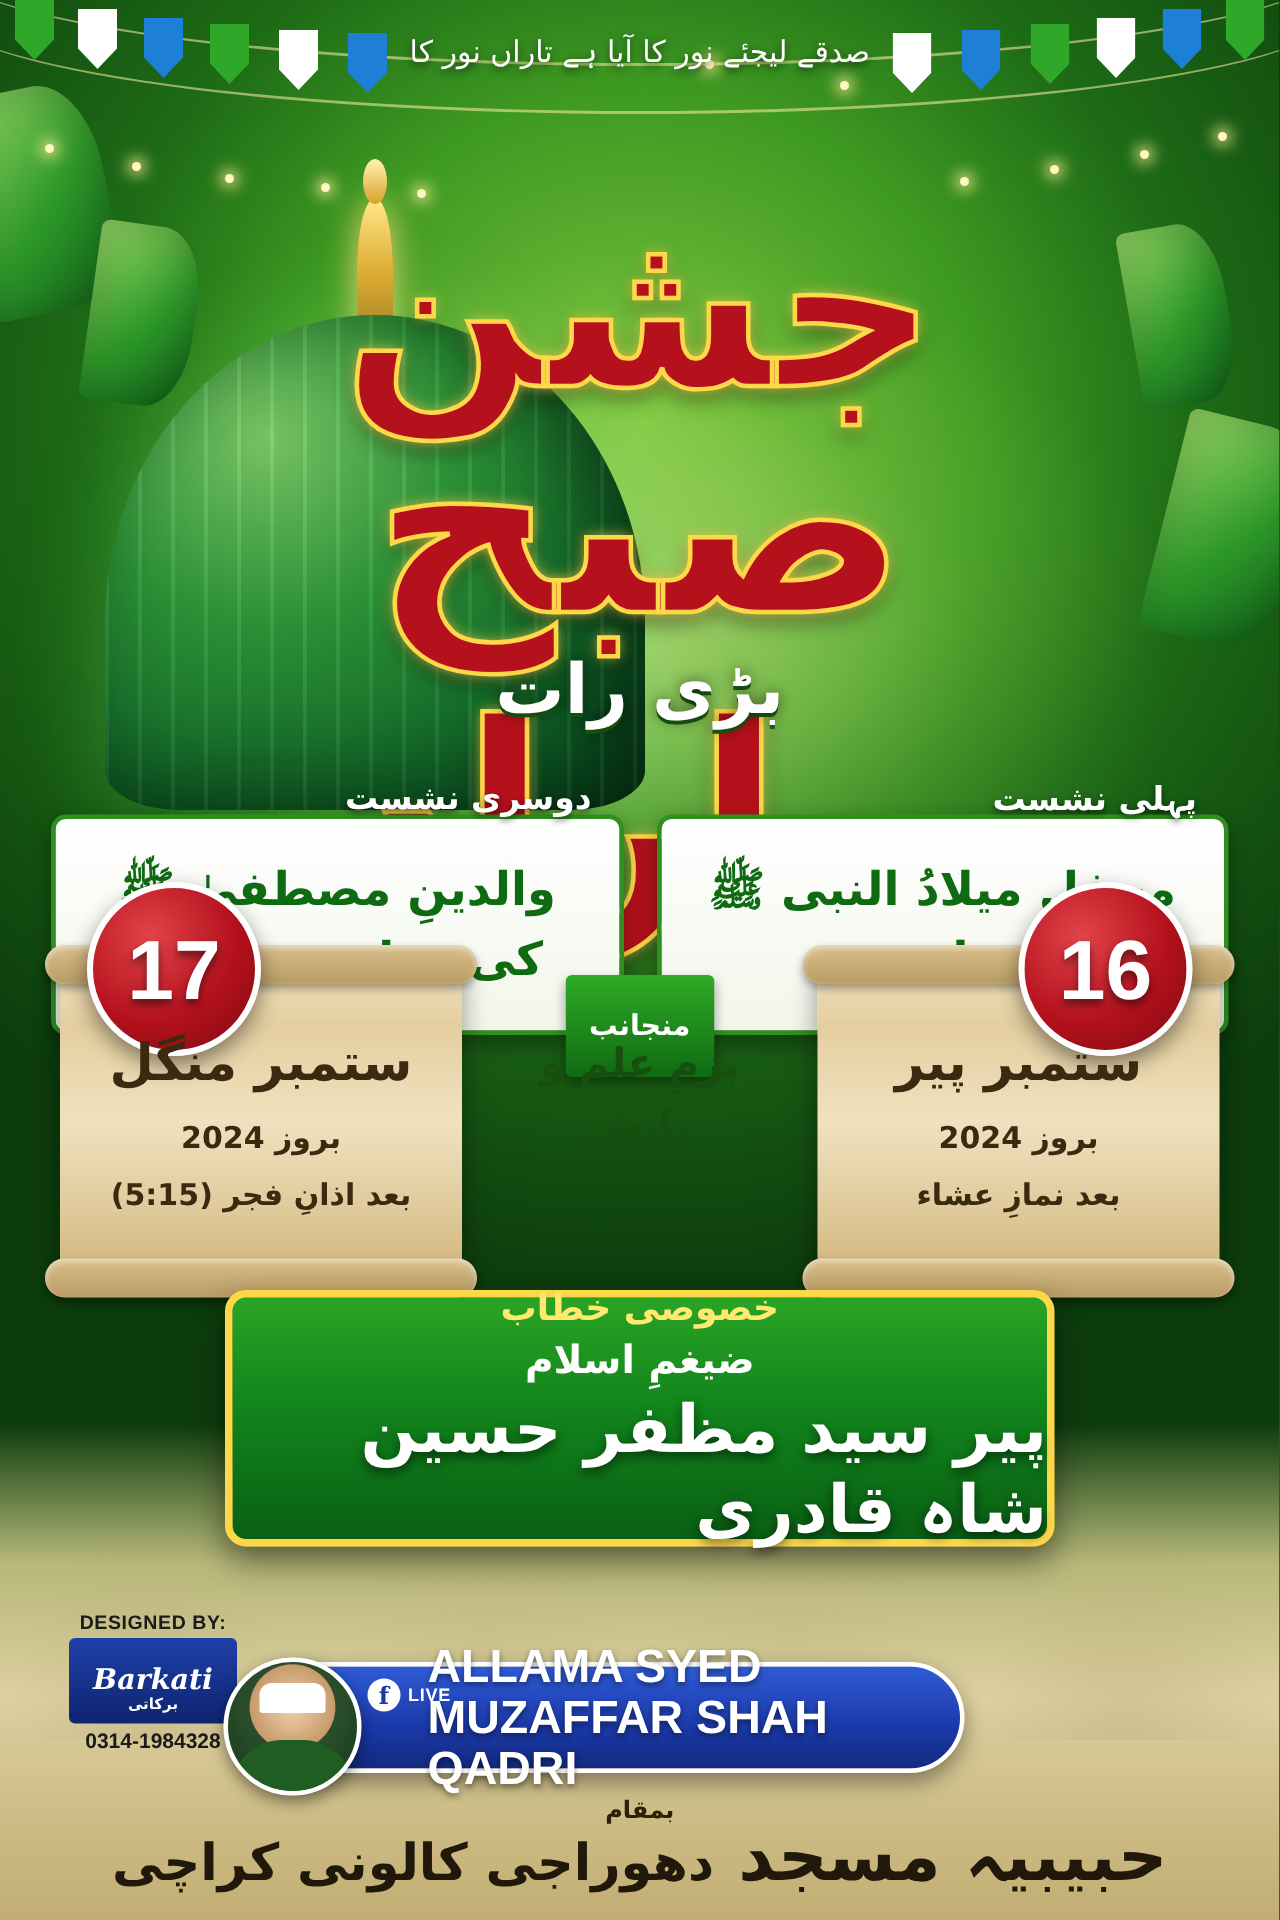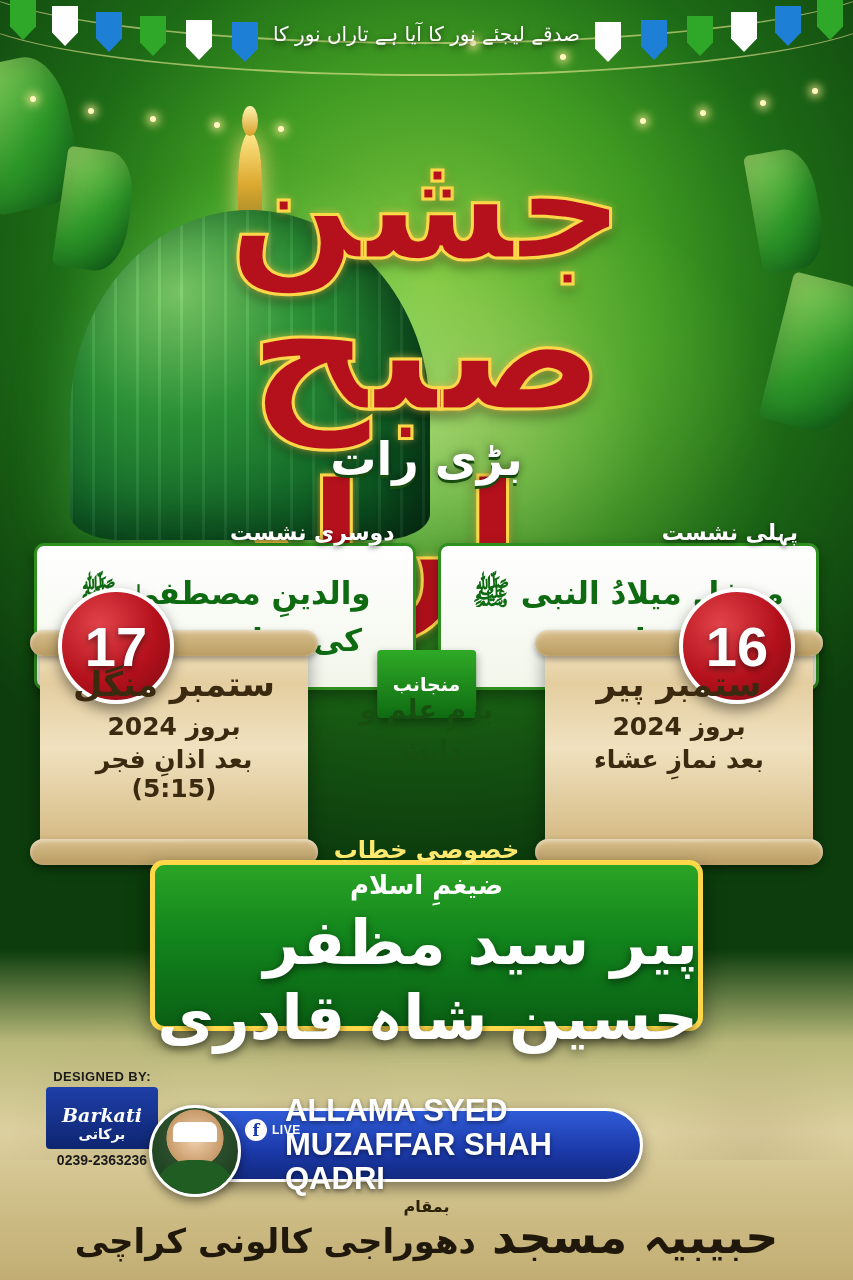--- a/index.html
+++ b/index.html
@@ -233,29 +233,30 @@
     background: linear-gradient(180deg, #d8bf8c, #b99c62);
     border-radius: 14px;
     box-shadow: inset 0 2px 4px rgba(255,255,255,0.5), 0 3px 6px rgba(0,0,0,0.35);
   }
   .scroll-card:before { top: -10px; }
   .scroll-card:after { bottom: -10px; }
   .scroll-body {
     position: absolute;
     inset: 22px 14px 22px 14px;
     display: flex;
+    align-items: center;
     justify-content: center;
     text-align: center;
   }
   .scroll-body .lines {
     color: #3b2a10;
     font-weight: bold;
   }
   .scroll-body .dline1 { font-size: 34px; line-height: 1.35; }
-  .scroll-body .dline2 { font-size: 25px; margin-top: 4px; }
+  .scroll-body .dline2 { font-size: 20px; margin-top: 14px; }
   .daybadge {
     position: absolute;
     top: -52px;
     width: 108px; height: 108px;
     border-radius: 50%;
     background: radial-gradient(circle at 35% 30%, #e2434a 0%, #b4111c 55%, #7d0a12 100%);
     border: 4px solid #ffffff;
     box-shadow: 0 6px 14px rgba(0,0,0,0.45);
     display: flex; align-items: center; justify-content: center;
     color: #ffffff;
@@ -312,21 +313,21 @@
     font-size: 24px;
     color: #ffe96f;
     font-weight: bold;
   }
   .speaker-panel .zaigham {
     font-size: 26px;
     color: #ffffff;
     font-weight: bold;
   }
   .speaker-panel .name {
-    font-size: 62px;
+    font-size: 44px;
     color: #ffffff;
     font-weight: bold;
     text-shadow: 0 3px 8px rgba(0,0,0,0.55);
     line-height: 1.2;
   }
 
   
   .designer {
     position: absolute;
     left: 46px; bottom: 112px;
@@ -343,21 +344,21 @@
     color: #ffffff;
     border-radius: 4px;
     padding: 17px 0 7px;
     font-family: "DejaVu Serif", serif;
     font-style: italic;
     font-size: 19px;
     font-weight: bold;
   }
   .designer .logo small {
     display: block;
-    font-size: 14px;
+    font-size: 10px;
     font-style: normal;
   }
   .designer .phone {
     margin-top: 3px;
     font-size: 14px; font-weight: bold;
   }
 
   
   .live-strip {
     position: absolute;
@@ -540,21 +541,21 @@
     <div class="zaigham urdu">ضیغمِ اسلام</div>
     <div class="name urdu">پیر سید مظفر حسین شاہ قادری</div>
   </div>
 
   <div class="designer">
     <div class="dby">DESIGNED BY:</div>
     <div class="logo">
       <span>Barkati</span>
       <small class="urdu">برکاتی</small>
     </div>
-    <div class="phone">0239-2363236</div>
+    <div class="phone">0314-1984328</div>
   </div>
 
   <div class="live-strip">
     <div class="live-avatar">
       <div class="cap"></div>
       <div class="shoulders"></div>
     </div>
     <div class="fb-badge">
       <span class="fb-circle">f</span>
       <span class="lt">LIVE</span>

